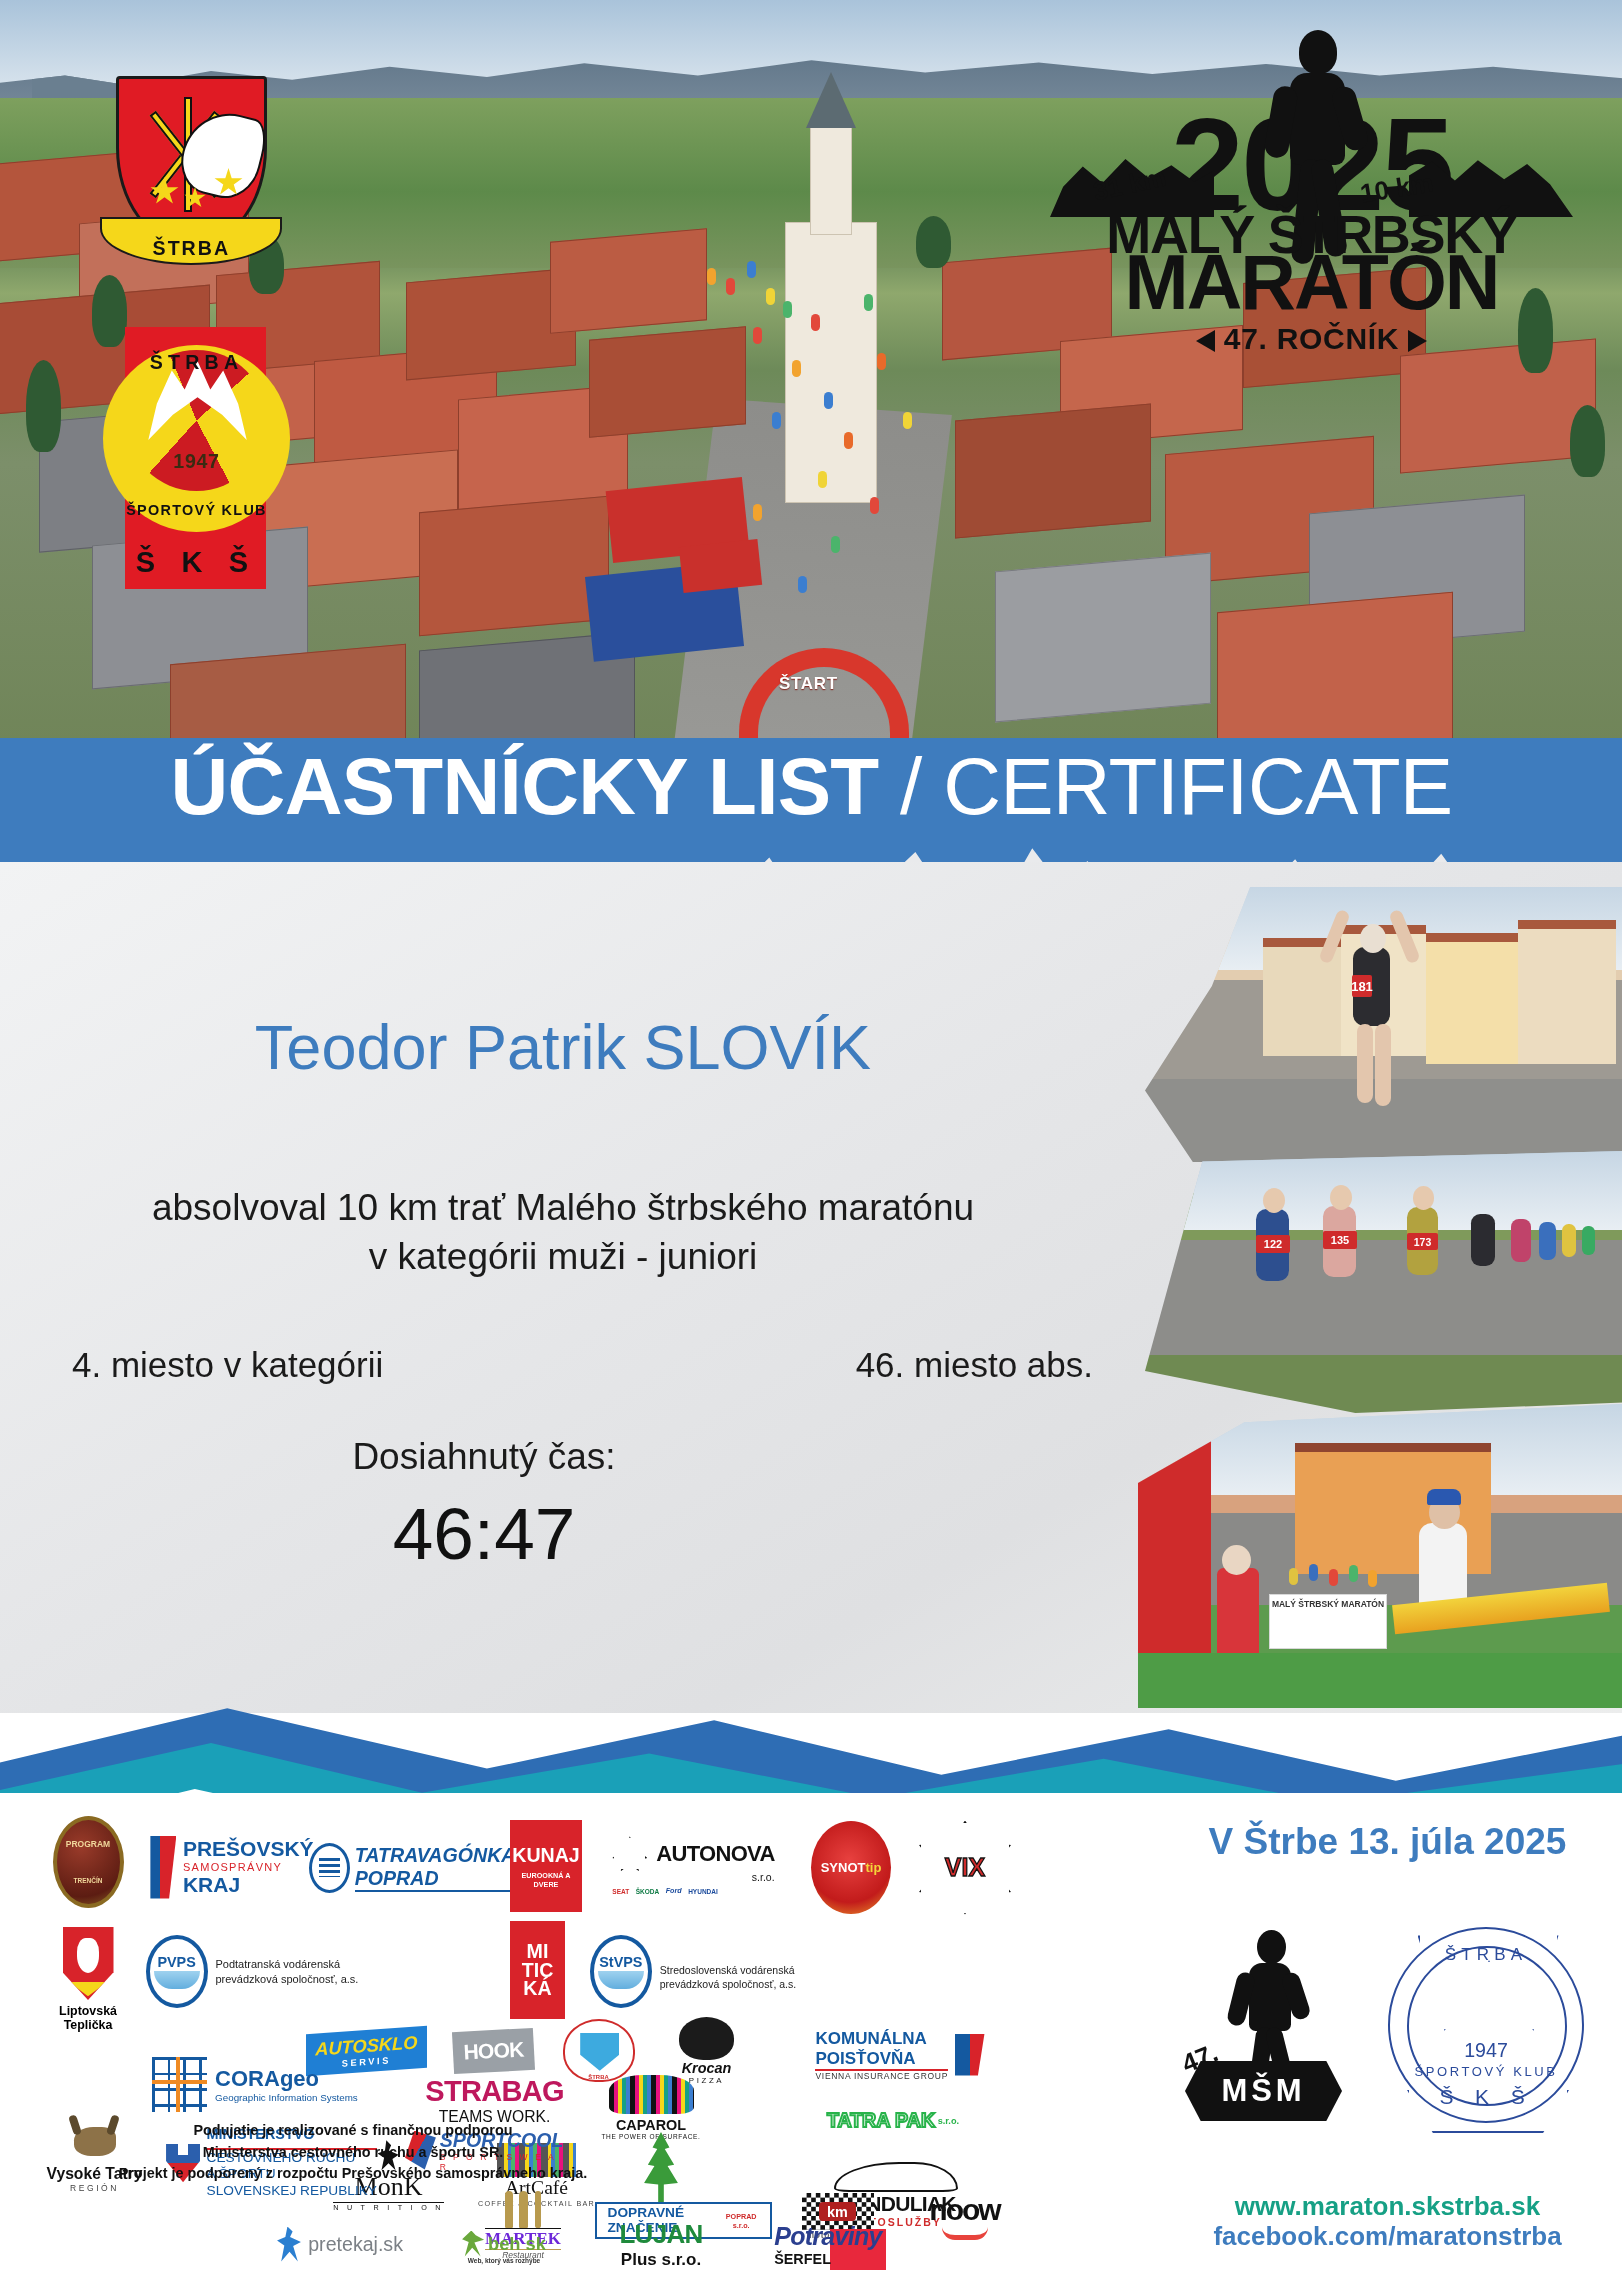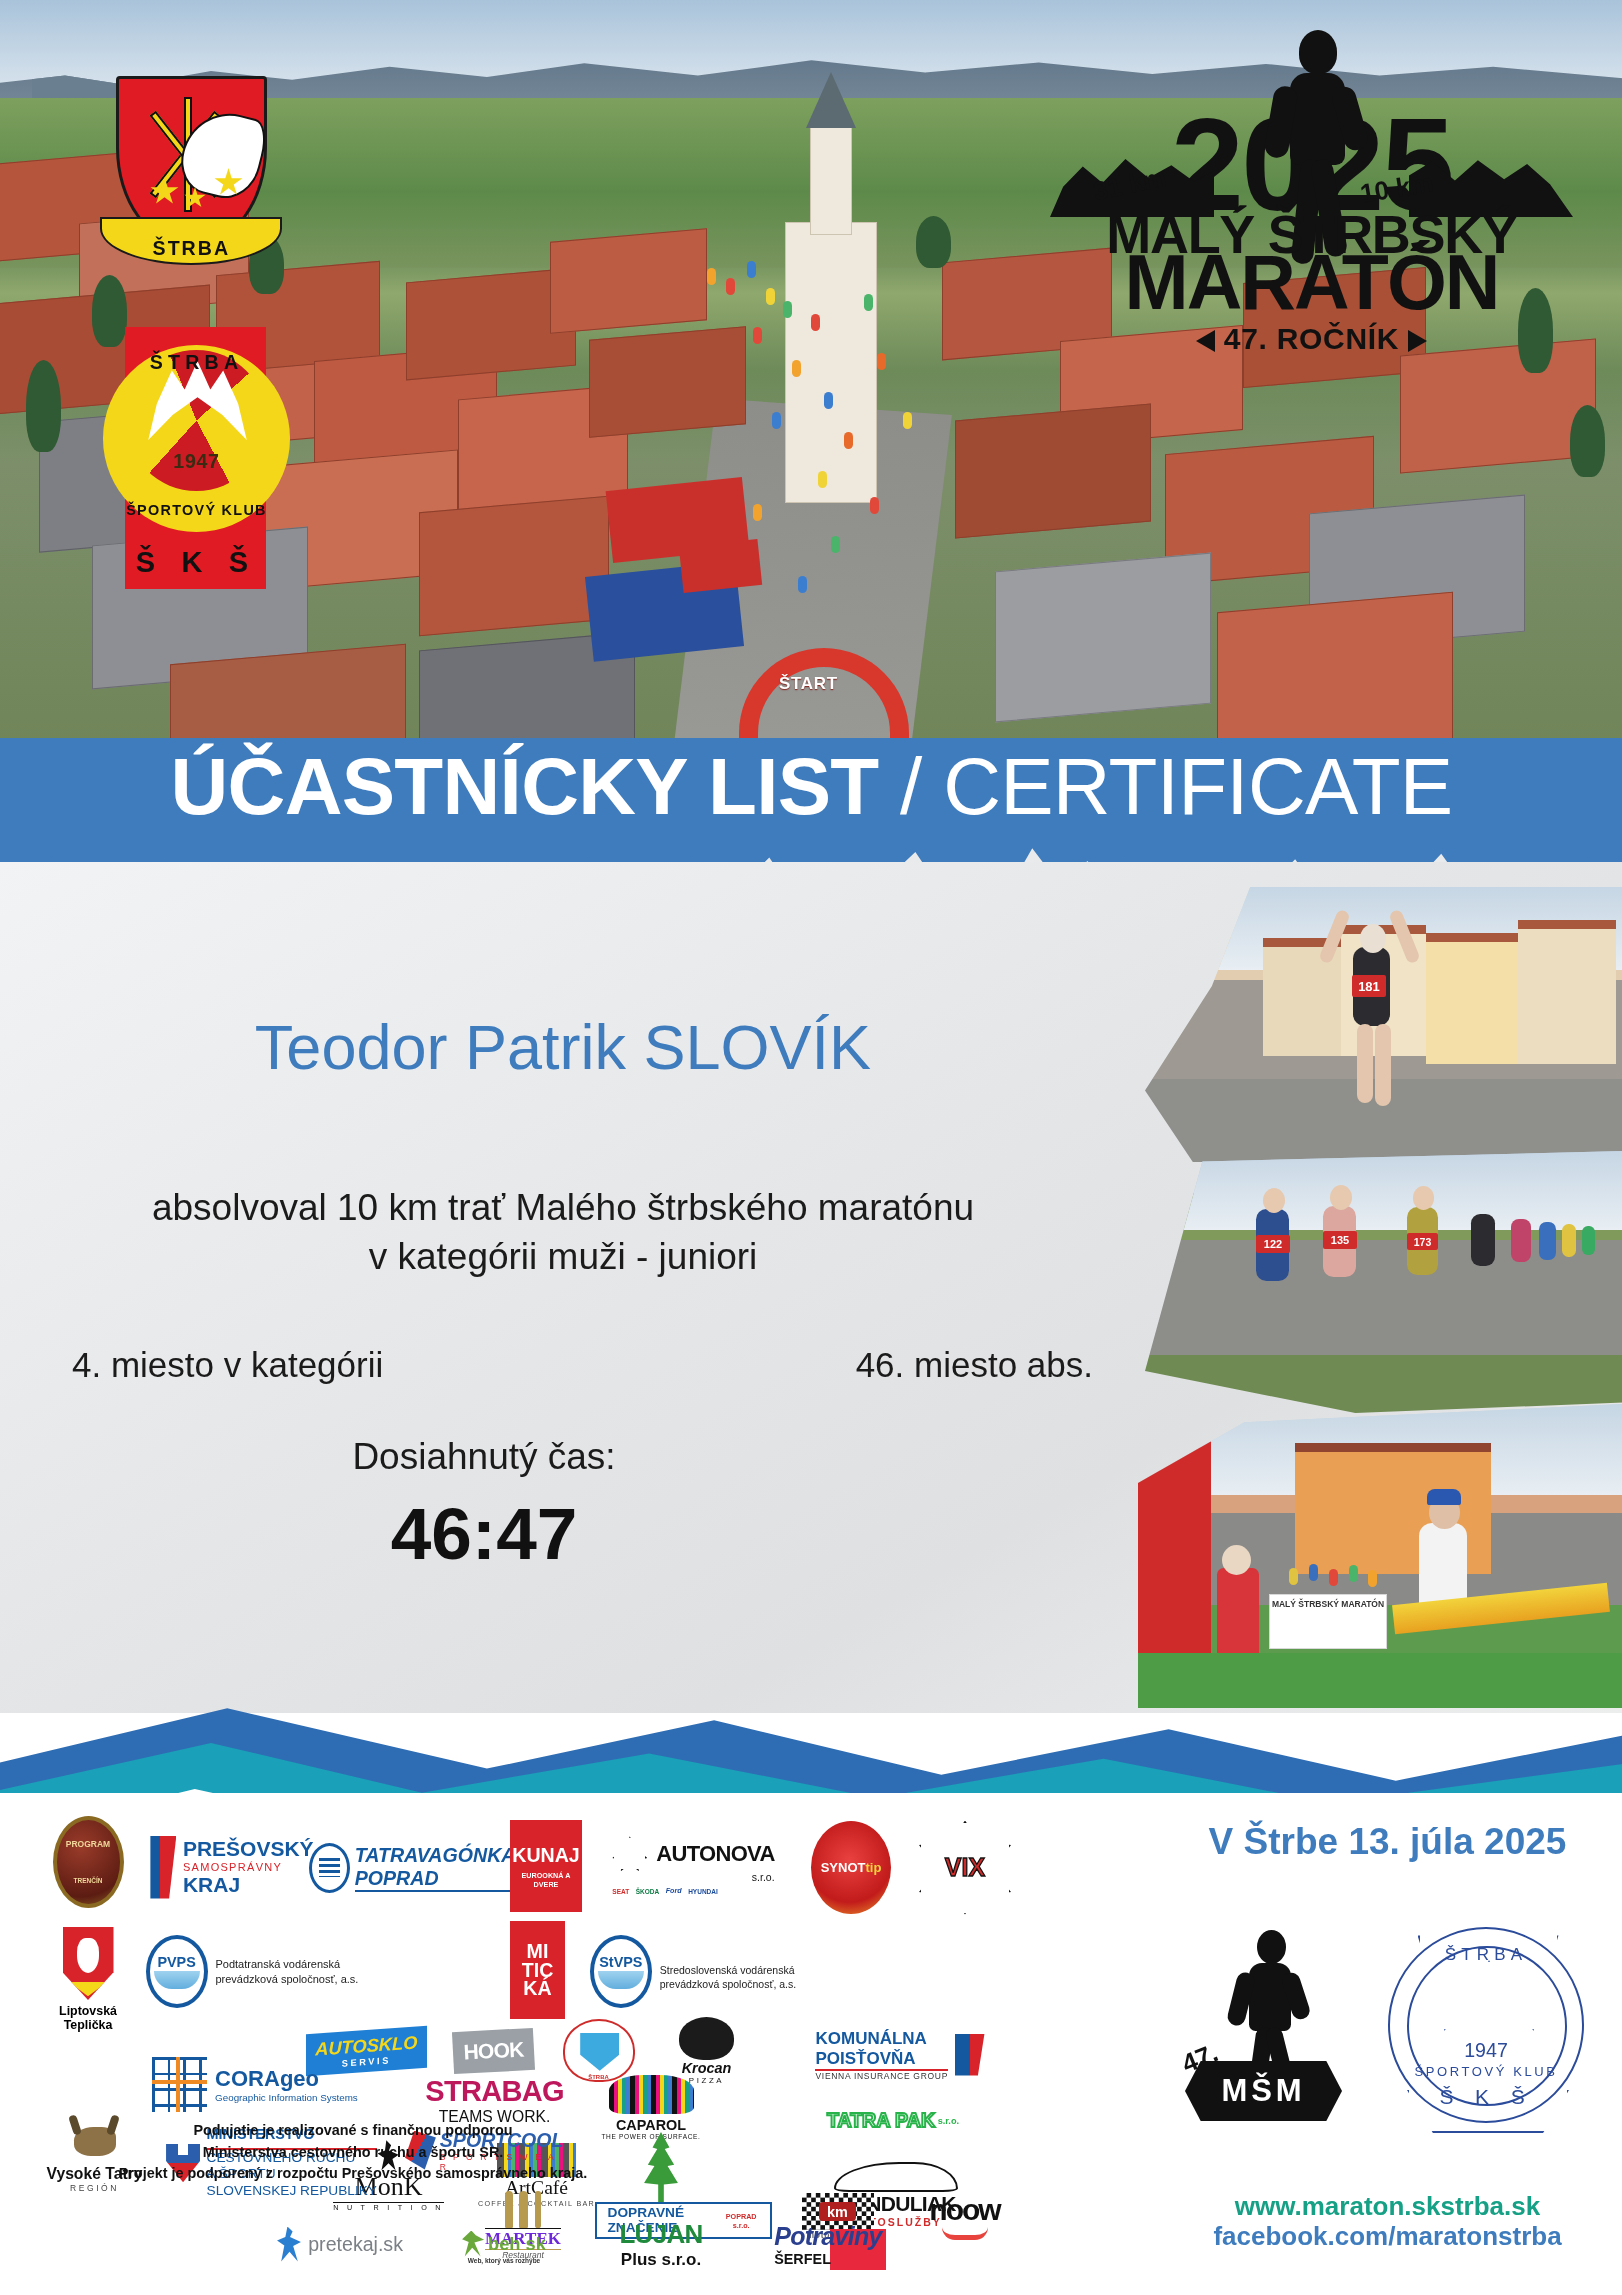--- a/index.html
+++ b/index.html
@@ -199,21 +199,21 @@
     position:absolute; left:72px; top:1345px; width:1021px;
     display:flex; justify-content:space-between;
     font-size:35px; color:#1b1b1b;
   }
   .time-label {
     position:absolute; left:0; top:1436px; width:968px; text-align:center;
     font-size:37px; color:#1b1b1b;
   }
   .time-value {
     position:absolute; left:0; top:1492px; width:968px; text-align:center;
-    font-size:73px; color:#111; font-weight:bold;
+    font-size:73px; color:#111; font-weight:normal;
   }
 
   
   .collage { position:absolute; left:1112px; top:887px; width:510px; height:821px; }
   .ph {
     position:absolute; overflow:hidden;
   }
   .ph1 {
     left:33px; top:0; width:478px; height:275px;
     clip-path: polygon(22% 0, 100% 0, 100% 100%, 10% 100%, 0% 74%, 14% 36%);
@@ -504,21 +504,21 @@
       <div class="ph-house" style="left:118px;top:51px;width:79px;height:118px;"></div>
       <div class="ph-house" style="left:196px;top:38px;width:85px;height:131px;background:#f0e3c6;"></div>
       <div class="ph-house" style="left:281px;top:46px;width:92px;height:131px;background:#f4dfa9;"></div>
       <div class="ph-house" style="left:373px;top:33px;width:98px;height:144px;background:#ecdcc0;"></div>
       <div class="ph-runner-f" style="left:208px;top:60px;width:37px;height:79px;border-radius:11.8px;"></div>
       <div class="ph-runner-f" style="left:215px;top:37px;width:26px;height:29px;border-radius:50%;background:#e9dfd2;"></div>
       <div class="ph-runner-f" style="left:183px;top:22px;width:13px;height:55px;border-radius:6.5px;transform:rotate(22deg);background:#e3c6ad;"></div>
       <div class="ph-runner-f" style="left:253px;top:22px;width:13px;height:55px;border-radius:6.5px;transform:rotate(-22deg);background:#e3c6ad;"></div>
       <div class="ph-runner-f" style="left:212px;top:137px;width:15.7px;height:79px;border-radius:7.9px;background:#e3c6ad;"></div>
       <div class="ph-runner-f" style="left:230px;top:137px;width:15.7px;height:82px;border-radius:7.9px;background:#e3c6ad;"></div>
-      <div class="bib" style="left:207px;top:88px;width:34px;height:22px;font-size:13px;">181</div>
+      <div class="bib" style="left:207px;top:88px;width:20px;height:22px;font-size:13px;">181</div>
     </div>
 
     <div class="ph ph2">
       <div class="ph-sky"></div>
       <div class="ph-runner-f" style="left:111px;top:58px;width:33px;height:72px;border-radius:10.5px;background:#2d4f8f;"></div>
       <div class="ph-runner-f" style="left:118px;top:37px;width:22px;height:25px;border-radius:50%;background:#e6c9ae;"></div>
       <div class="bib" style="left:111px;top:84px;width:34px;height:18.3px;font-size:11px;">122</div>
       <div class="ph-runner-f" style="left:178px;top:55px;width:33px;height:71px;border-radius:10.5px;background:#dba79f;"></div>
       <div class="ph-runner-f" style="left:185px;top:34px;width:22px;height:25px;border-radius:50%;background:#e6c9ae;"></div>
       <div class="bib" style="left:178px;top:80px;width:34px;height:18.3px;font-size:11px;">135</div>

